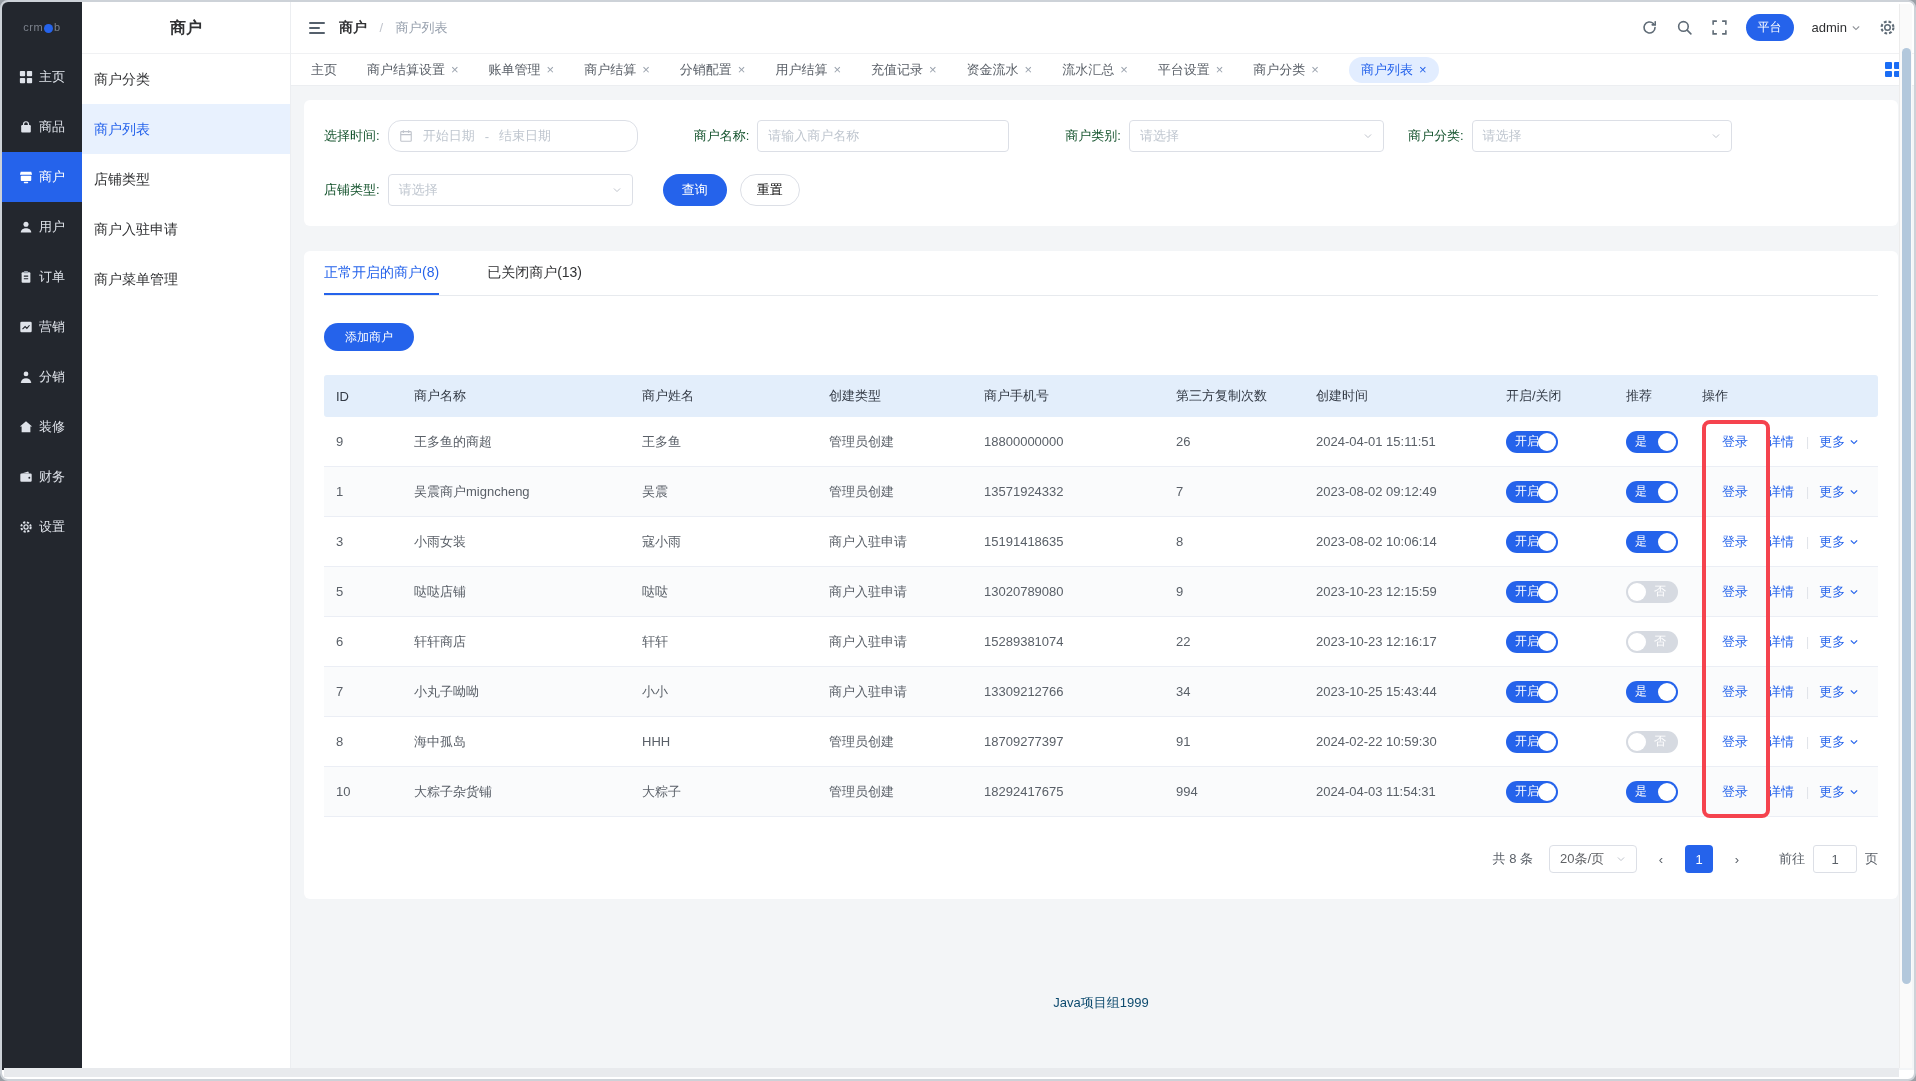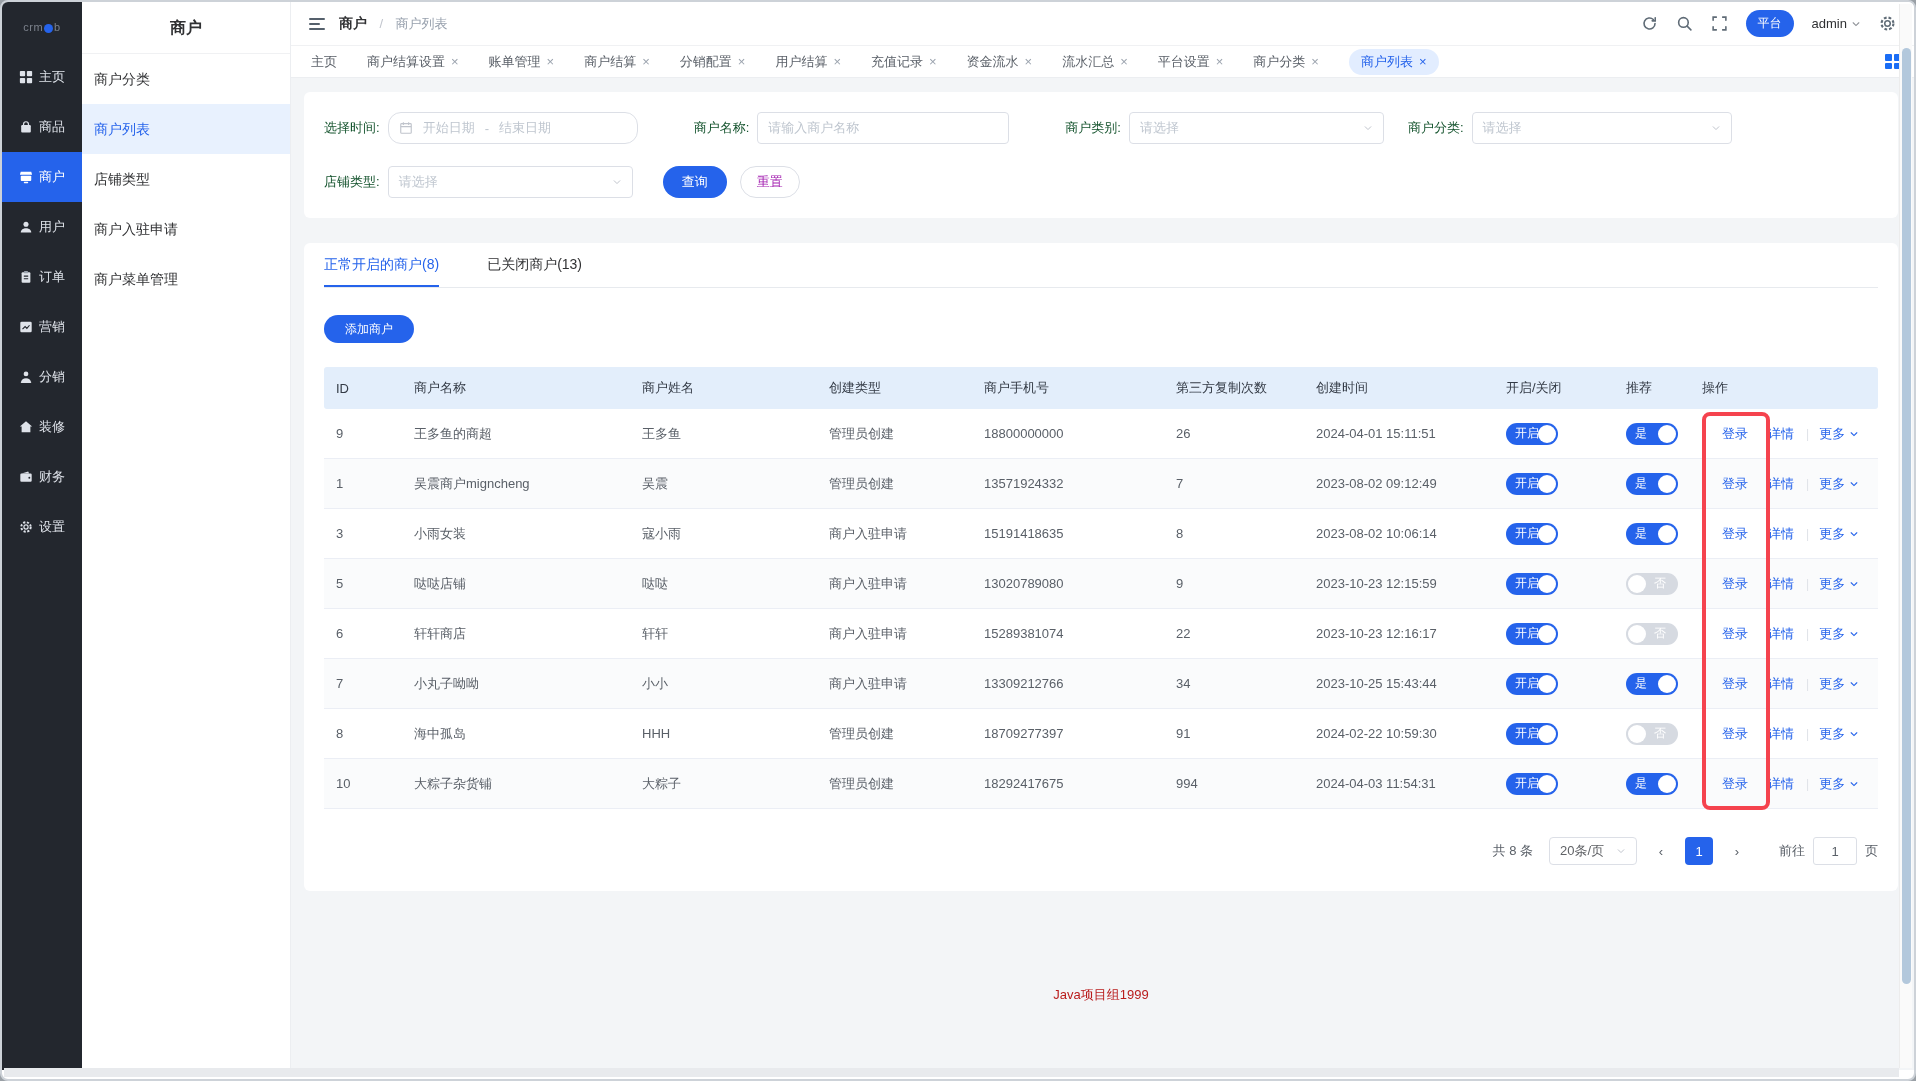--- a/index.html
+++ b/index.html
@@ -23,21 +23,21 @@
   
   .submenu { width:209px; background:#fff; border-right:1px solid #eceef1; flex-shrink:0; }
   .submenu-title { height:52px; line-height:52px; text-align:center; font-size:16px; font-weight:bold;
                    color:#303133; border-bottom:1px solid #f0f1f3; }
   .submenu-item { height:50px; line-height:50px; padding-left:12px; font-size:14px; color:#303133; cursor:pointer; }
   .submenu-item.active { background:#e8f1fe; color:#2563eb; }
 
   
   .main { flex:1; display:flex; flex-direction:column; min-width:0; }
 
-  .topbar { height:44px; background:#fff; display:flex; align-items:center; padding:0 18px;
+  .topbar { height:52px; background:#fff; display:flex; align-items:center; padding:0 18px;
             border-bottom:1px solid #f0f1f3; flex-shrink:0; }
   .fold { width:16px; display:flex; flex-direction:column; gap:3px; cursor:pointer; margin-right:14px; }
   .fold i { display:block; height:2px; background:#55606c; border-radius:1px; }
   .fold i:nth-child(2){ width:11px; }
   .crumb-root { font-size:14px; font-weight:bold; color:#303133; }
   .crumb-sep { margin:0 8px; color:#c0c4cc; font-size:13px; }
   .crumb-cur { font-size:13px; color:#97a0ad; }
   .topbar-right { margin-left:auto; display:flex; align-items:center; gap:18px; color:#5f6b76; }
   .tb-icon { width:17px; height:17px; cursor:pointer; display:flex; }
   .tb-icon svg { width:100%; height:100%; }
@@ -71,21 +71,21 @@
   .daterange { width:250px; gap:10px;border-radius:13px; }
   .daterange .cal { width:14px; height:14px; display:flex; color:#c0c4cc; }
   .daterange .cal svg { width:100%; height:100%; }
   .inp-name { width:252px; }
   .sel { justify-content:space-between; cursor:pointer; }
   .sel-w255 { width:255px; } .sel-w260 { width:260px; } .sel-w245 { width:245px; }
   .sel .chev { color:#c0c4cc; } .gap2 { margin-left:56px; } .gap3 { margin-left:24px; }
   .btn { height:32px; border-radius:16px; font-size:13px; cursor:pointer; border:1px solid transparent;
          display:inline-flex; align-items:center; justify-content:center; font-family:inherit; }
   .btn-primary { background:#2563eb; color:#fff; padding:0 18px; }
-  .btn-plain { background:#fff; color:#a21caf; border-color:#dcdfe6; padding:0 16px; }
+  .btn-plain { background:#fff; color:#000000; border-color:#dcdfe6; padding:0 16px; }
   .btn-query { margin-left:30px; } .btn-reset { margin-left:13px; }
 
   
   .card-table { margin-top:25px; padding:0 20px 26px 20px; }
   .seg-tabs { display:flex; gap:48px; border-bottom:1px solid #e7eaee; padding-top:13px; }
   .seg-tab { font-size:14px; color:#303133; padding-bottom:11px; cursor:pointer; }
   .seg-tab.active { color:#2563eb; border-bottom:2px solid #2563eb; }
   .add-btn { margin-top:27px; height:28px; padding:0 20px; font-size:12px; }
 
   .table-wrap { position:relative; margin-top:24px; }
@@ -123,21 +123,21 @@
                 margin-top:28px; font-size:13px; color:#5a6068; }
   .pg-total { margin-right:2px; }
   .pg-size { width:88px; height:28px; }
   .pg-arrow { width:20px; text-align:center; color:#5a6068; cursor:pointer; font-size:13px; }
   .pg-cur { width:28px; height:28px; background:#2563eb; color:#fff; border-radius:4px;
             display:flex; align-items:center; justify-content:center; font-size:13px; cursor:pointer; }
   .pg-goto { display:flex; align-items:center; gap:8px; margin-left:18px; }
   .pg-input { width:44px; height:28px; border:1px solid #dcdfe6; border-radius:3px; text-align:center;
               font-size:13px; color:#5a6068; display:flex; align-items:center; justify-content:center; }
 
-  .page-footer { text-align:center; color:#b91c1c; font-size:13px; margin-top:95px; }
+  .page-footer { text-align:center; color:#0c4a6e; font-size:13px; margin-top:95px; }
 
   
   .vscroll { position:absolute; top:2px; right:2px; bottom:11px; width:13px; background:#fafafa;
              border-left:1px solid #ececec; }
   .vscroll .thumb { position:absolute; top:44px; left:2px; width:9px; height:88%; background:#b3c8dc; border-radius:5px; }
   .hscroll { position:absolute; left:2px; right:15px; bottom:2px; height:9px; background:#e8eaed; }
 </style>
 </head>
 <body>
 

